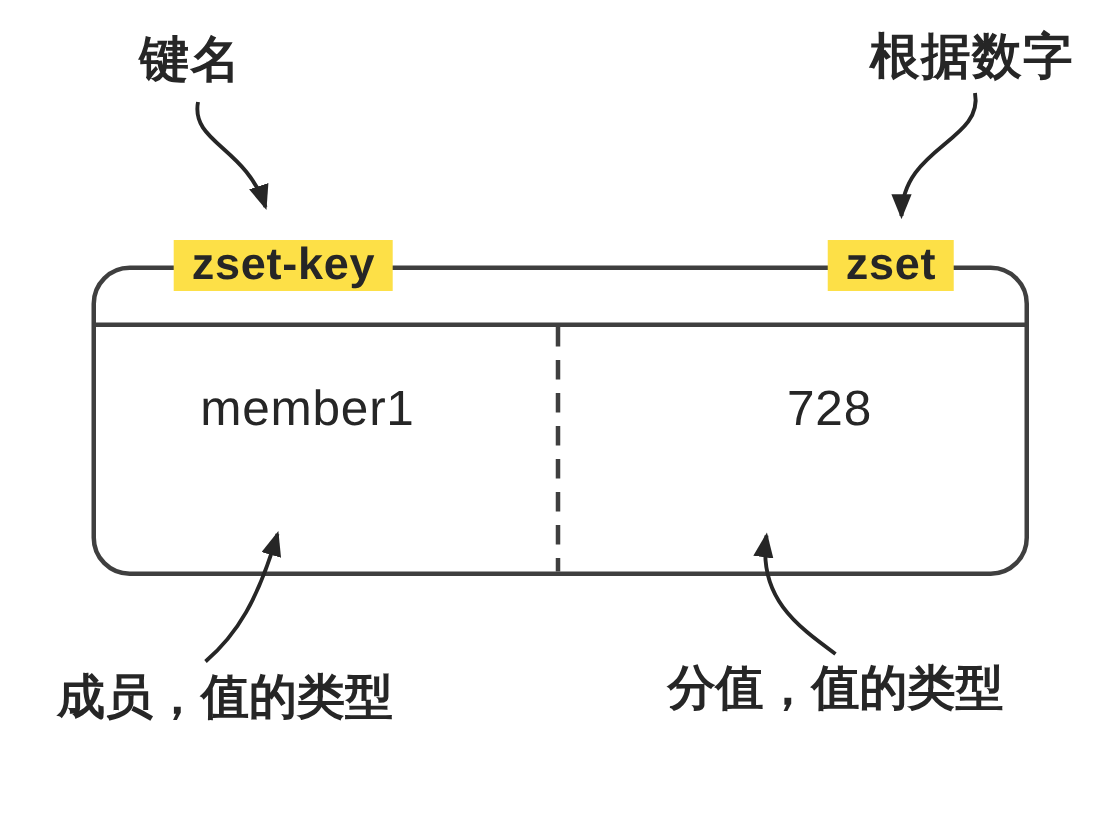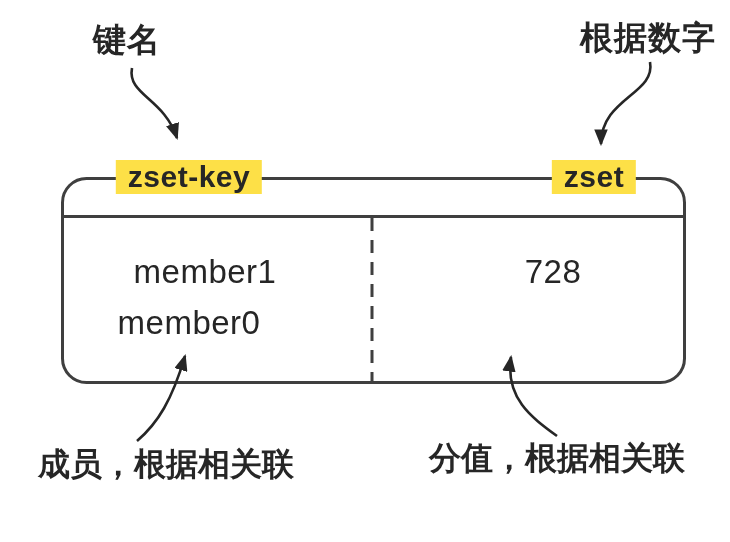--- a/index.html
+++ b/index.html
@@ -90,23 +90,22 @@
 
   <div class="lbl zh" style="left:648px; top:38px;">根据数字</div>
 
   <div class="lbl box-edge-label" style="left:189px; top:177px;">zset-key</div>
 
   <div class="lbl box-edge-label" style="left:594px; top:177px;">zset</div>
 
   <div class="lbl cell-text" style="left:189px; top:272px;margin-left:16px;">member1</div>
   <div class="lbl cell-text" style="left:505px; top:272px;margin-left:48px;">728</div>
 
-  <div class="lbl cell-text" style="left:189px; top:323px;">member0</div>
 
   <div class="note note-left" style="left:25px; top:444px;">
-    <div class="l1">成员，根据相关联</div>
+    <div class="l1">成员，值的类型</div>
   </div>
 
   <div class="note note-right" style="left:557px; top:438px;">
-    <div class="l1">分值，根据相关联</div>
+    <div class="l1">分值，值的类型</div>
   </div>
 
 </div>
 
 </body></html>

